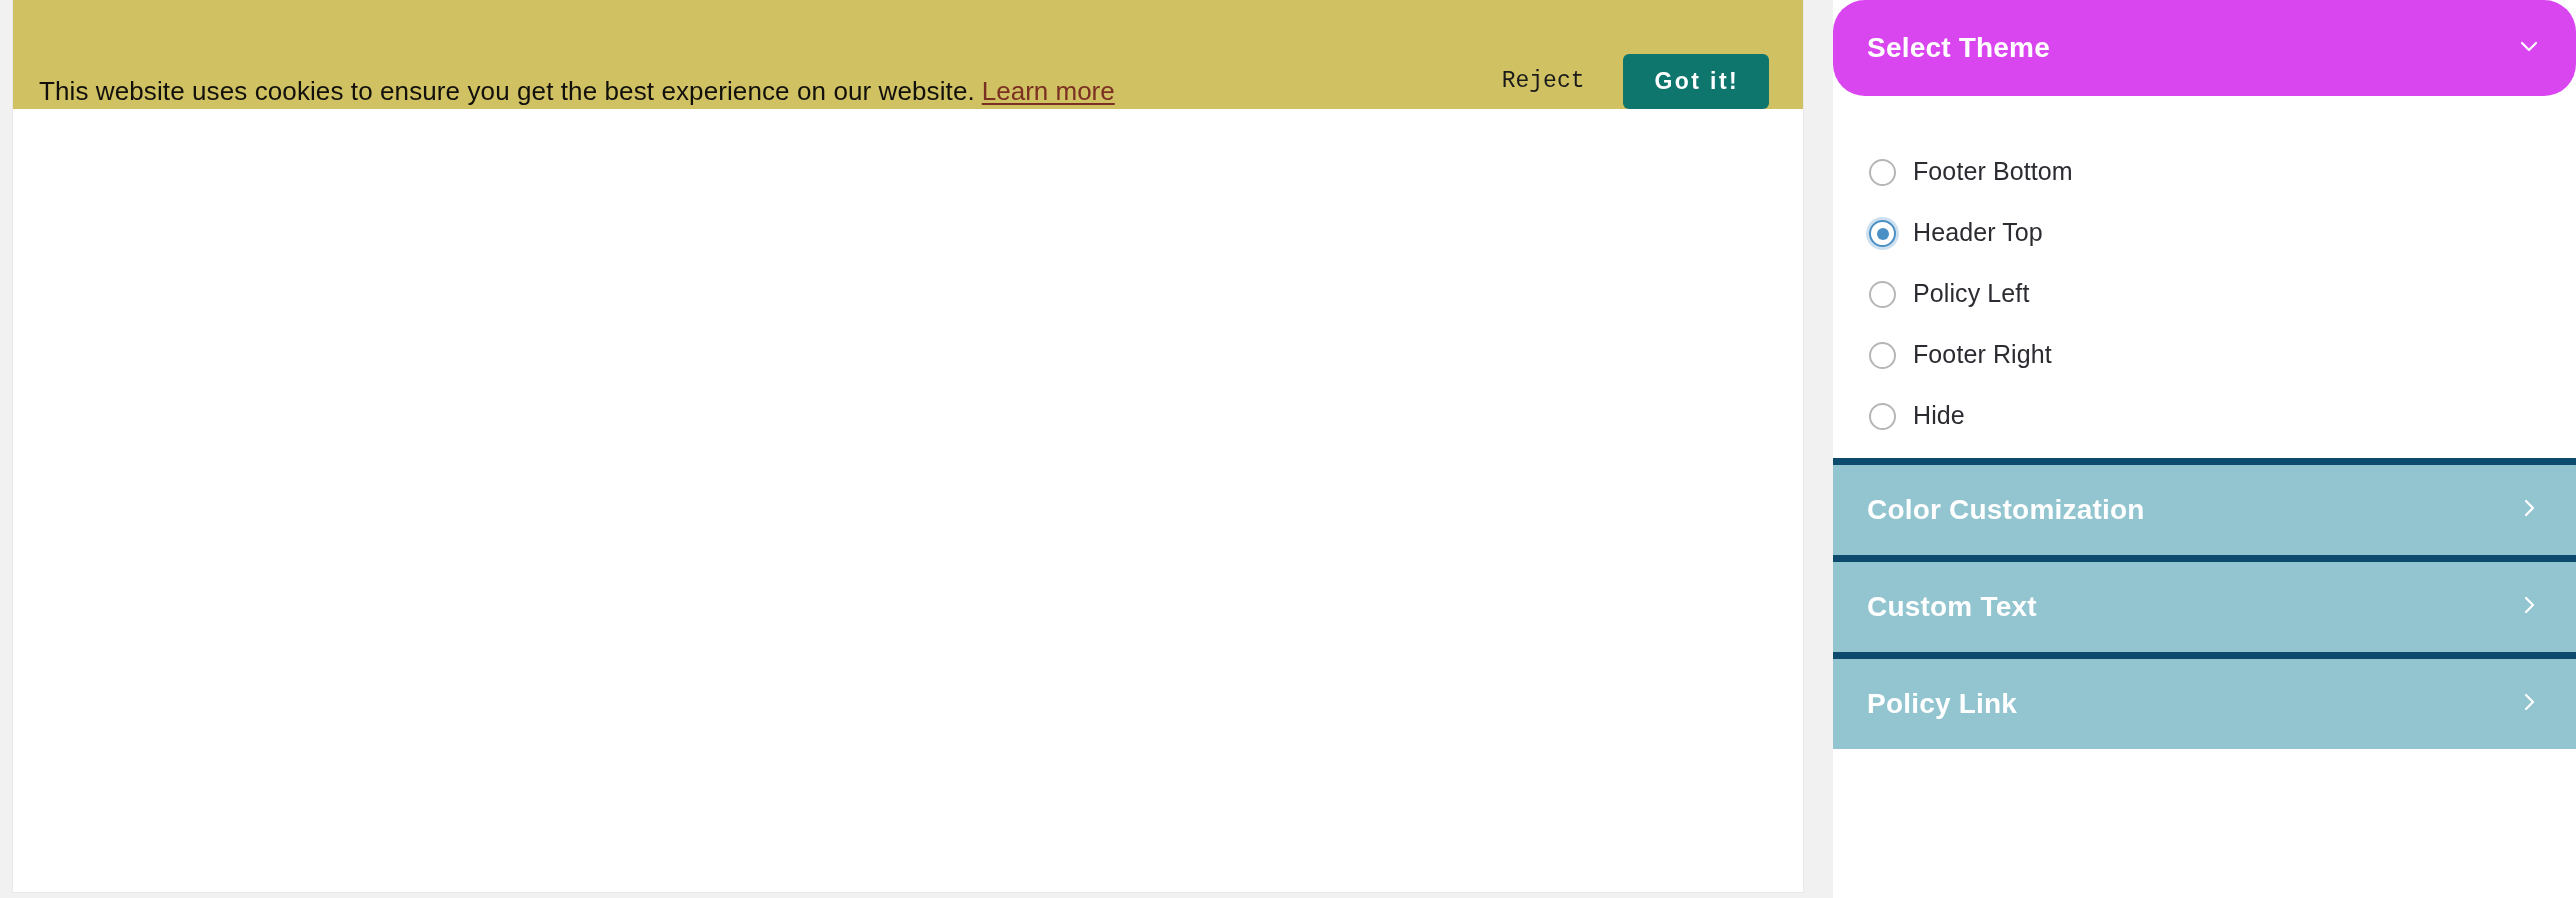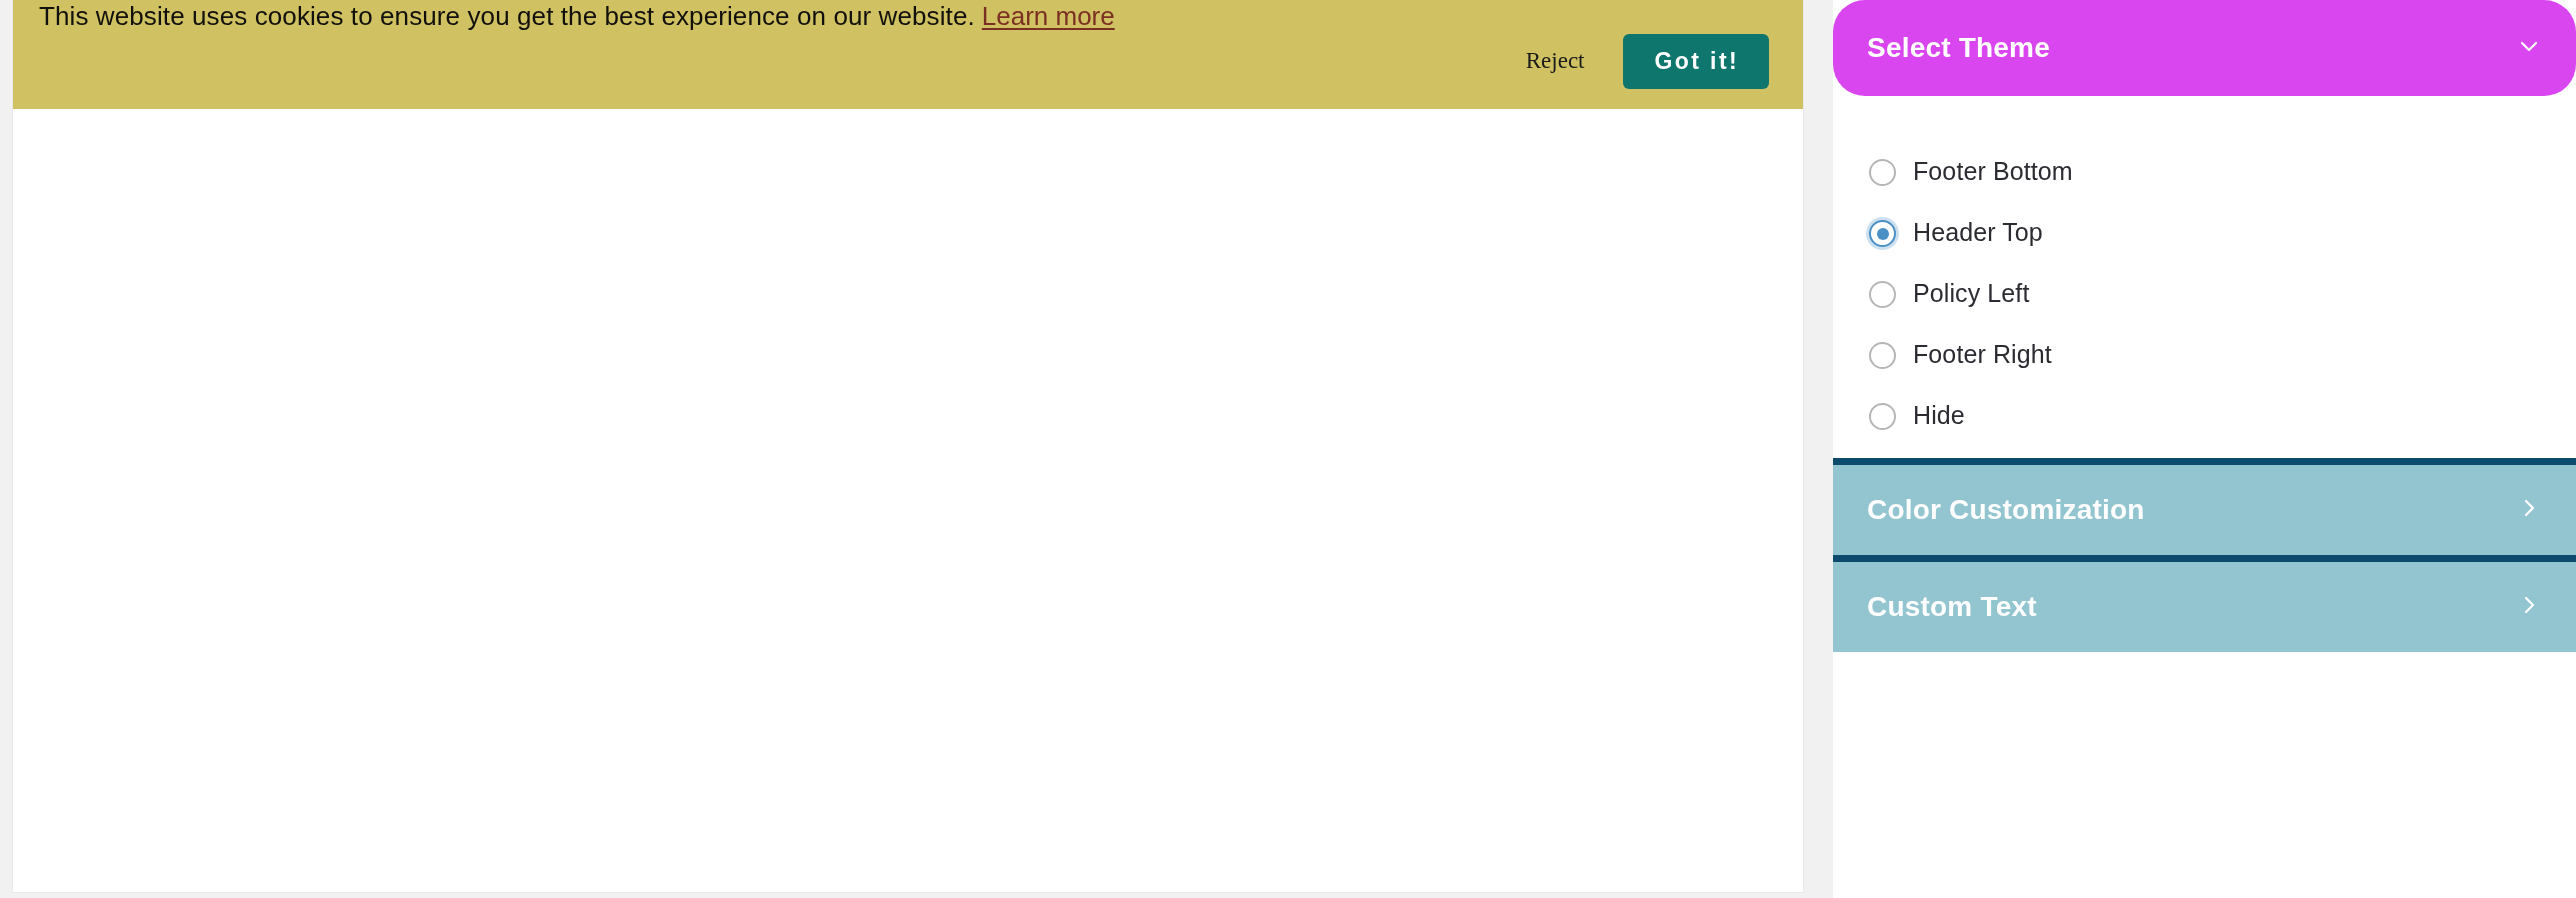--- a/index.html
+++ b/index.html
@@ -31,23 +31,22 @@
     border: 1px solid #e9e9e9;
     border-top: none;
     overflow: hidden;
   }
 
   .cookie-banner {
     width: 100%;
     height: 109px;
     background: #d0c263;
     display: flex;
-    align-items: flex-start;
+    align-items: flex-end;
     padding: 0 34px 0 26px;
-    flex-direction: column;
   }
 
   .cookie-message {
     font-size: 26px;
     color: #12100c;
     line-height: 1.3;
     letter-spacing: 0.1px;
     white-space: nowrap;
   }
 
@@ -64,21 +63,21 @@
     margin-left: auto;
     display: flex;
     align-items: center;
     gap: 0px;
   }
 
   .reject-btn {
     background: transparent;
     border: none;
     color: #1a1a1a;
-    font-family: Liberation Serif, serif;
+    font-family: Liberation Mono, monospace;
     font-size: 23px;
     padding: 8px 16px;
     margin-right: 22px;
     cursor: pointer;
     white-space: nowrap;
   }
 
   .gotit-btn {
     background: #0f766e;
     color: #ffffff;
@@ -272,18 +271,26 @@
 
       <div class="acc-row">
         <span class="acc-title">Custom Text</span>
         <span class="chev">
           <svg width="30" height="30" viewBox="0 0 30 30" aria-hidden="true">
             <path d="M12 8 L19 15 L12 22" fill="none" stroke="#ffffff" stroke-width="2.2" stroke-linecap="round" stroke-linejoin="round"></path>
           </svg>
         </span>
       </div>
 
+      <div class="acc-row">
+        <span class="acc-title">Policy Link</span>
+        <span class="chev">
+          <svg width="30" height="30" viewBox="0 0 30 30" aria-hidden="true">
+            <path d="M12 8 L19 15 L12 22" fill="none" stroke="#ffffff" stroke-width="2.2" stroke-linecap="round" stroke-linejoin="round"></path>
+          </svg>
+        </span>
+      </div>
 
     </div>
 
   </div>
 </div>
 
 
 </body></html>

